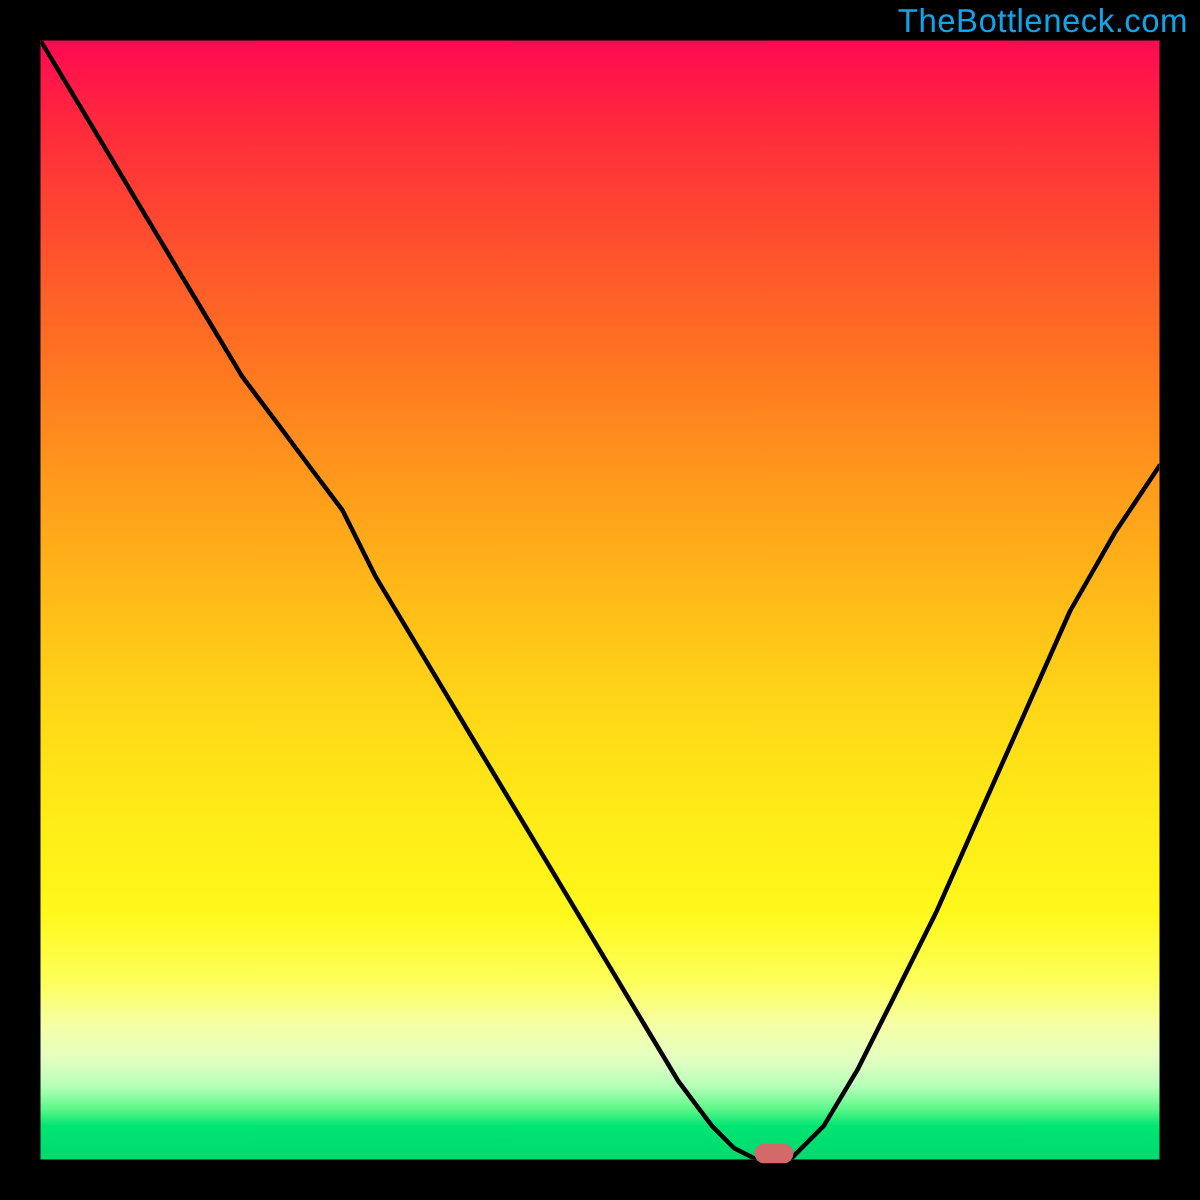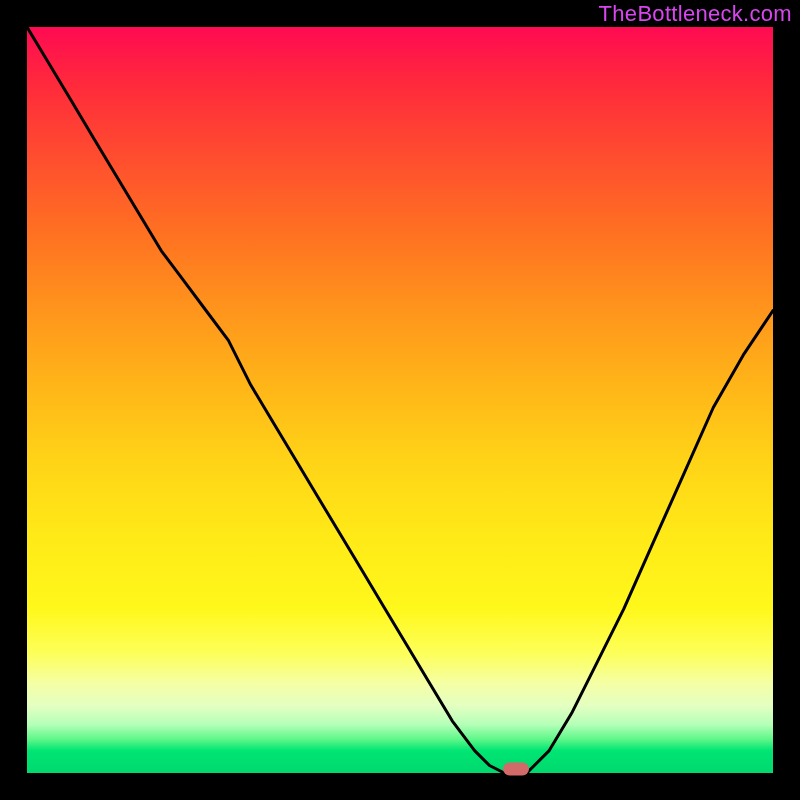--- a/index.html
+++ b/index.html
@@ -14,21 +14,21 @@
   .frame {
     position: relative;
     width: 800px;
     height: 800px;
     background: #000;
   }
   .watermark {
     position: absolute;
     top: 1px;
     right: 8px;
-    color: #d946ef;
+    color: #0ea5e9;
     font-size: 22px;
     font-weight: 500;
     letter-spacing: 0.3px;
     z-index: 10;
   }
   
   .plot {
     position: absolute;
     left: 27px;
     top: 27px;

